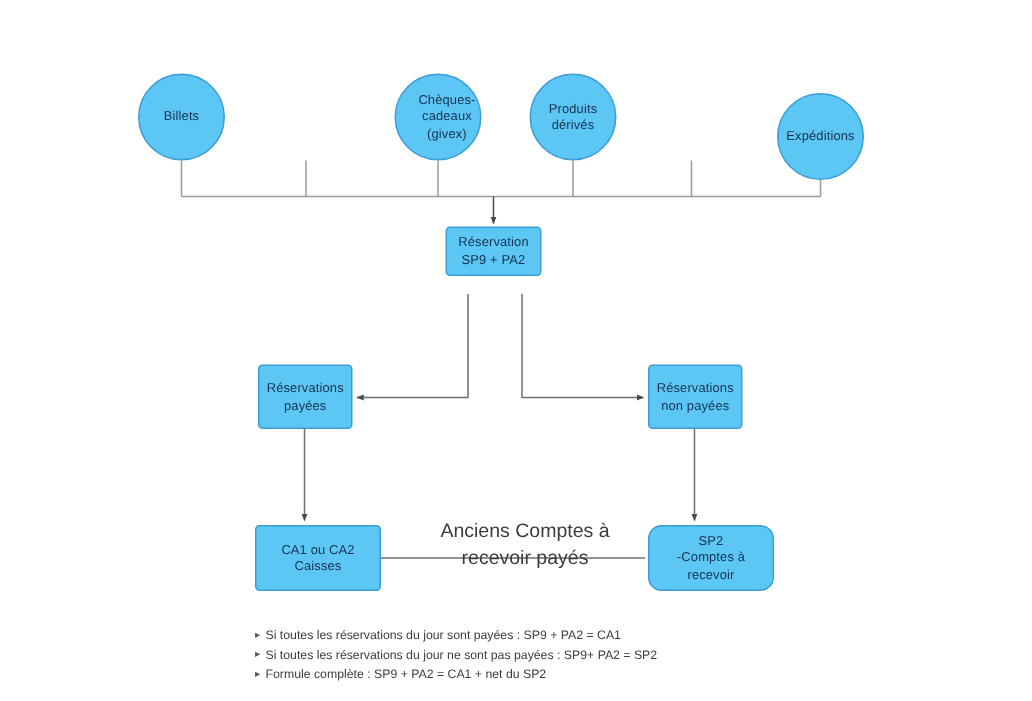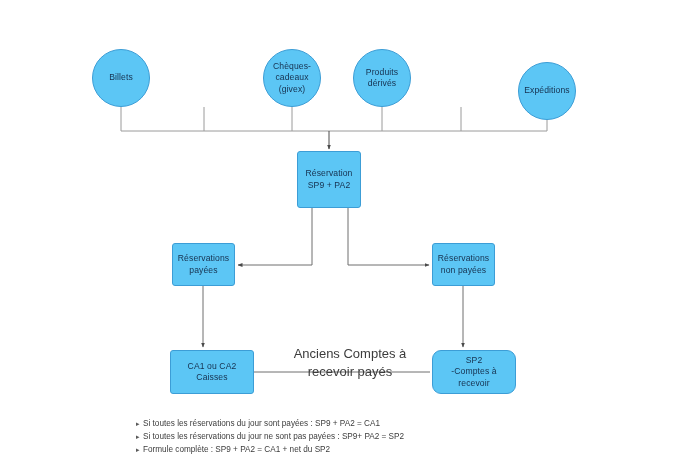--- a/index.html
+++ b/index.html
@@ -66,20 +66,21 @@
     top: 418px;
     width: 420px;
   }
   .footnote-item {
     display: flex;
     align-items: flex-start;
     font-size: 8.2px;
     line-height: 1.45;
     color: #3C3C3C;
     margin-bottom: 1px;
+    margin-left: 34px;
   }
   .footnote-bullet {
     width: 7px;
     flex: 0 0 7px;
     color: #5A5A5A;
     font-size: 7px;
     line-height: 1.7;
   }
   .footnote-text {
     flex: 1 1 auto;
@@ -125,34 +126,34 @@
     </g>
 
     <g stroke="#6E6E6E" stroke-width="1" fill="none">
       <path d="M 430 372 L 239 372" marker-end="url(#arrowdark)"></path>
     </g>
   </svg>
 
   <div class="node circle" style="left:92px; top:49px; width:58px; height:58px;">
     <span class="node-label">Billets</span>
   </div>
-  <div class="node circle" style="left:263px; top:49px; width:58px; height:58px;">
+  <div class="node circle" style="left:263px; top:49px; width:58px; height:58px;justify-content:flex-end;">
     <span class="node-label">Chèques-
 cadeaux
 (givex)</span>
   </div>
   <div class="node circle" style="left:353px; top:49px; width:58px; height:58px;">
     <span class="node-label">Produits
 dérivés</span>
   </div>
   <div class="node circle" style="left:518px; top:62px; width:58px; height:58px;">
     <span class="node-label">Expéditions</span>
   </div>
 
-  <div class="node box" style="left:297px; top:151px; width:64px; height:57px;">
+  <div class="node box" style="left:297px; top:151px; width:64px; height:33px;">
     <span class="node-label">Réservation
 SP9 + PA2</span>
   </div>
   <div class="node box" style="left:172px; top:243px; width:63px; height:43px;">
     <span class="node-label">Réservations
 payées</span>
   </div>
   <div class="node box" style="left:432px; top:243px; width:63px; height:43px;">
     <span class="node-label">Réservations
 non payées</span>

